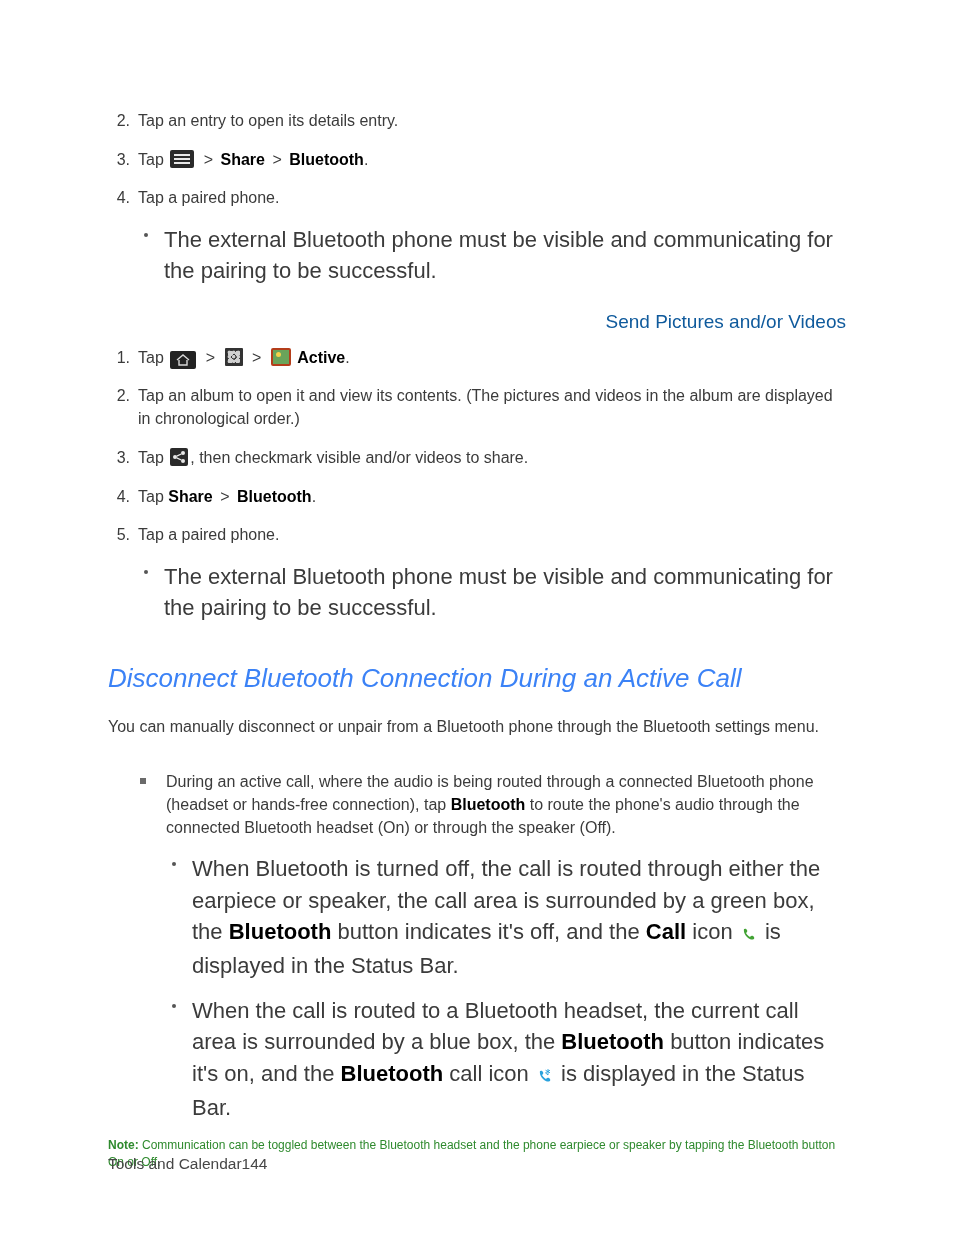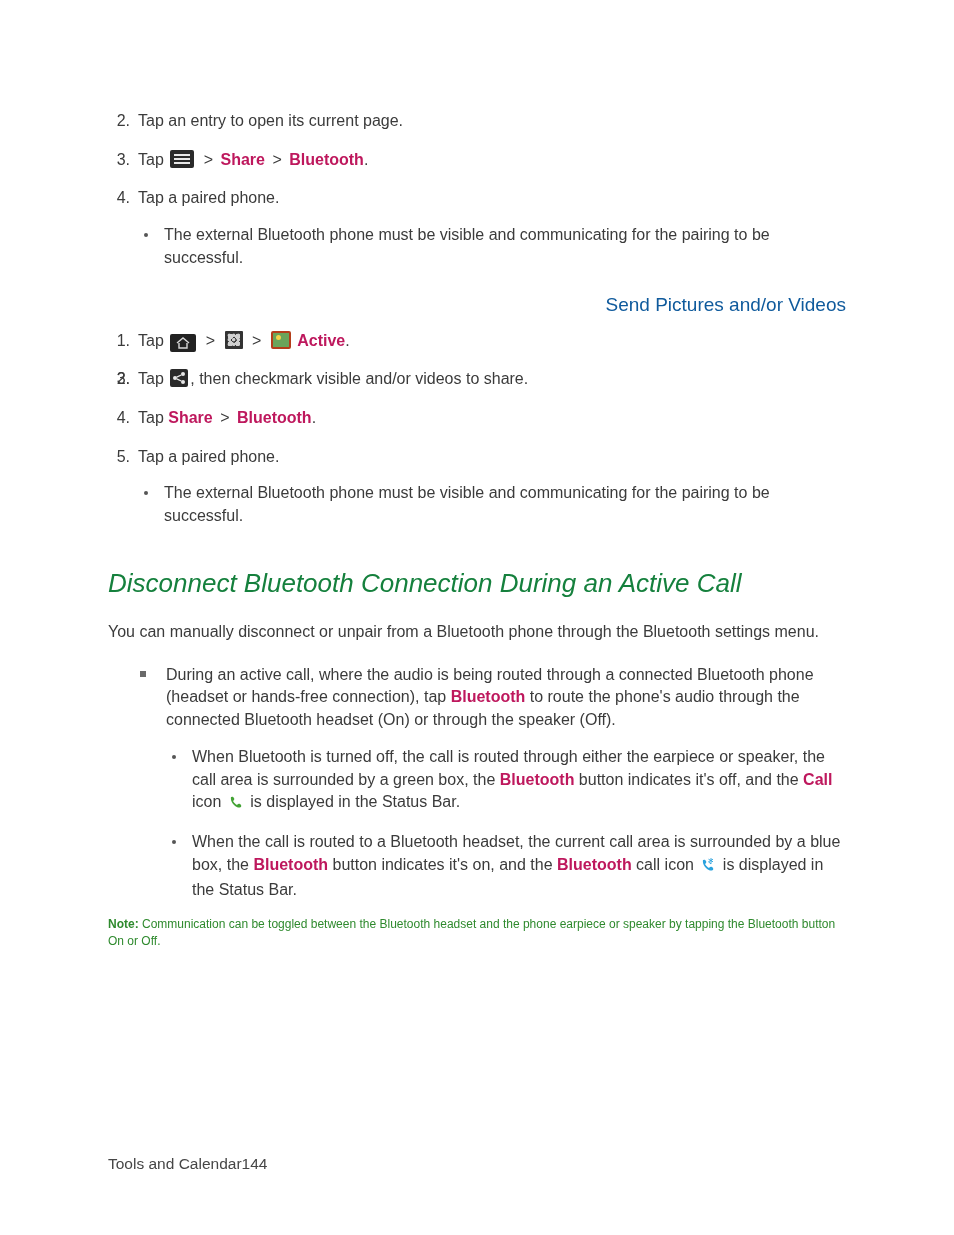--- a/index.html
+++ b/index.html
@@ -2,28 +2,28 @@
 <html><head>
 <meta charset="utf-8">
 <style>
   * { box-sizing: border-box; margin: 0; padding: 0; }
   html, body { width: 954px; height: 1235px; background: #fff; font-family: Arial, Helvetica, sans-serif; color: #3b3b3b; }
   .page { position: relative; width: 954px; height: 1235px; padding: 110px 108px 60px 108px; }
   ol { list-style: none; }
   ol > li { position: relative; padding-left: 30px; margin-bottom: 16px; font-size: 16px; line-height: 1.42; }
   ol > li .num { position: absolute; left: 0; top: 0; width: 22px; text-align: right; }
   .sub { list-style: none; margin-top: 14px; }
-  .sub > li { position: relative; padding-left: 26px; margin-bottom: 14px; font-size: 16px; line-height: 1.42; }
+  .sub > li { position: relative; padding-left: 26px; margin-bottom: 14px; font-size: 22px; line-height: 1.42; }
   .sub > li::before { content: ""; position: absolute; left: 6px; top: 9px; width: 4px; height: 4px; border-radius: 50%; background: #555; }
   .squares { list-style: none; margin-top: 10px; margin-left: 28px; }
   .squares > li { position: relative; padding-left: 30px; margin-bottom: 14px; font-size: 16px; line-height: 1.42; margin-top: 13px; }
   .squares > li::before { content: ""; position: absolute; left: 4px; top: 7px; width: 6px; height: 6px; background: #6a6a6a; }
   .subheading { color: #0f5a9c; font-size: 19px; font-weight: 400; margin: 24px 0 14px 0; text-align: right; }
-  .section-title { color: #15803d; font-style: italic; font-size: 26px; font-weight: 400; margin: 40px 0 22px 0; }
-  .intro { font-size: 16px; line-height: 1.42; margin-bottom: 20px; }
+  .section-title { color: #3b82f6; font-style: italic; font-size: 26px; font-weight: 400; margin: 40px 0 22px 0; }
+  .intro { font-size: 16px; line-height: 1.42; margin-bottom: 32px; }
   .icon { display: inline-block; vertical-align: -3px; margin: 0 2px; }
   .icon-box { width: 24px; height: 18px; background: #2a2a2a; border-radius: 2px; position: relative; }
   .icon-menu::before { content: ""; position: absolute; left: 4px; right: 4px; top: 4px; height: 2px; background: #e8e8e8; box-shadow: 0 4px 0 #e8e8e8, 0 8px 0 #e8e8e8; }
   .icon-home-frame { width: 26px; height: 18px; background: #222; border-radius: 2px; display: inline-flex; align-items: center; justify-content: center; }
   .icon-home-frame svg { width: 16px; height: 12px; }
   .icon-grid { width: 18px; height: 18px; background: #333; display: inline-block; position: relative; border-radius: 1px; }
   .icon-grid::before { content: ""; position: absolute; inset: 2px;
     background:
       linear-gradient(#333 0 0) center/100% 1px no-repeat,
       linear-gradient(#333 0 0) center/1px 100% no-repeat,
@@ -40,35 +40,35 @@
       radial-gradient(circle,#cfcfcf 1.2px, transparent 1.3px),
       radial-gradient(circle,#cfcfcf 1.2px, transparent 1.3px);
     background-size: 4.5px 4.5px;
     background-repeat: repeat; }
   .icon-gallery { width: 20px; height: 18px; border: 2px solid #b43d1a; display: inline-block; position: relative; border-radius: 2px; background: linear-gradient(#6aa45a, #6aa45a); }
   .icon-gallery::before { content: ""; position: absolute; left: 3px; top: 2px; width: 5px; height: 5px; border-radius: 50%; background: #f6d24a; }
   .icon-share { width: 18px; height: 18px; background: #2a2a2a; display: inline-block; position: relative; border-radius: 2px; }
   .icon-share svg { position: absolute; inset: 2px; }
   .icon-call { display: inline-block; vertical-align: -3px; margin: 0 2px; }
   .icon-call svg { width: 16px; height: 16px; }
-  b { font-weight: 700; color: #be185d; }
+  b { font-weight: 700; color: #000000; }
   .note { color: #2f8a2e; font-size: 12px; line-height: 1.42; margin-top: 6px; }
   .note b { color: #2f8a2e; }
   .footer { position: absolute; left: 108px; right: 108px; bottom: 62px; display: flex; font-size: 15.5px; color: #464646; }
   .gt { margin: 0 3px; }
 </style>
 </head>
 <body>
 
 <div class="page">
 
   <ol>
     <li>
       <span class="num">2.</span>
-      <span>Tap an entry to open its current page.</span>
+      <span>Tap an entry to open its details entry.</span>
     </li>
     <li>
       <span class="num">3.</span>
       <span>Tap</span>
       <span class="icon icon-box icon-menu"></span>
       <span class="gt">&gt;</span>
       <b>Share</b>
       <span class="gt">&gt;</span>
       <b>Bluetooth</b><span>.</span>
     </li>
@@ -95,20 +95,21 @@
           </svg>
       </span>
       <span class="gt">&gt;</span>
       <span class="icon icon-grid"></span>
       <span class="gt">&gt;</span>
       <span class="icon icon-gallery"></span>
       <b>Active</b><span>.</span>
     </li>
     <li>
       <span class="num">2.</span>
+      <span>Tap an album to open it and view its contents. (The pictures and videos in the album are displayed in chronological order.)</span>
     </li>
     <li>
       <span class="num">3.</span>
       <span>Tap</span>
       <span class="icon icon-share">
         <svg viewBox="0 0 14 14">
             <circle cx="11" cy="3" r="2" fill="#e8e8e8"></circle>
             <circle cx="3" cy="7" r="2" fill="#e8e8e8"></circle>
             <circle cx="11" cy="11" r="2" fill="#e8e8e8"></circle>
             <path d="M9.3 4 L4.7 6.2 M4.7 7.8 L9.3 10" stroke="#e8e8e8" stroke-width="1.3"></path>

